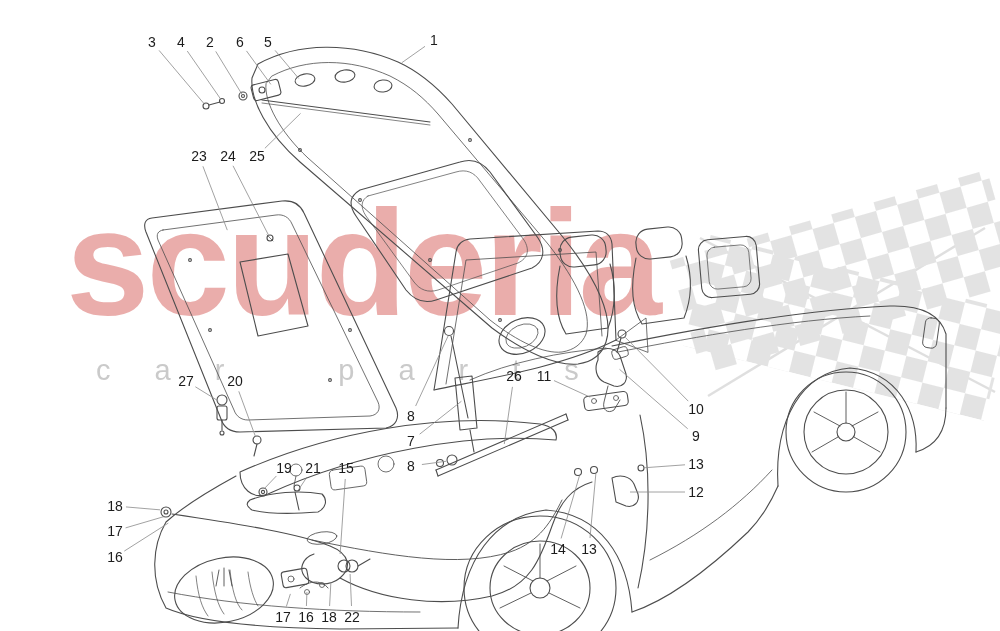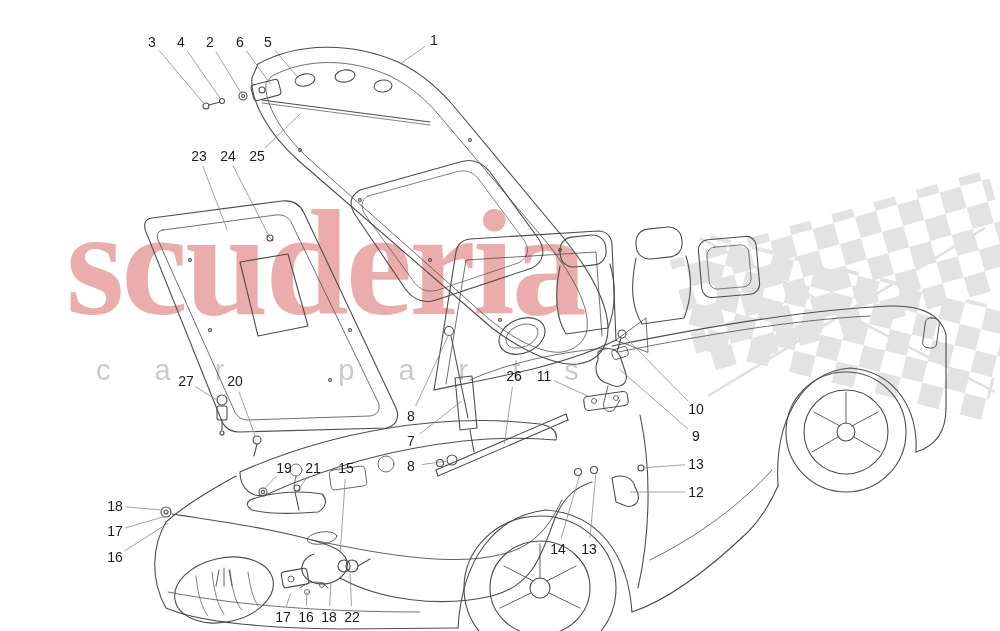--- a/index.html
+++ b/index.html
@@ -2,21 +2,21 @@
 <html><head>
 <meta charset="utf-8">
 <style>
   html,body{margin:0;padding:0;background:#fff;}
   .canvas{
     position:relative;width:1000px;height:631px;background:#ffffff;
     overflow:hidden;font-family:"Liberation Sans",sans-serif;
   }
   .watermark-brand{
     position:absolute;left:66px;top:188px;
-    font-family:Liberation Serif, serif;font-weight:700;
+    font-family:Liberation Sans, sans-serif;font-weight:700;
     font-size:150px;line-height:1;letter-spacing:-3px;
     color:rgba(205,60,56,0.42);user-select:none;white-space:nowrap;
   }
   .watermark-sub{
     position:absolute;left:96px;top:354px;
     font-family:Liberation Sans, sans-serif;font-size:29px;
     color:rgba(158,158,158,0.55);letter-spacing:44px;word-spacing:18px;
     user-select:none;white-space:nowrap;
   }
   svg.diagram{position:absolute;left:0;top:0;}

